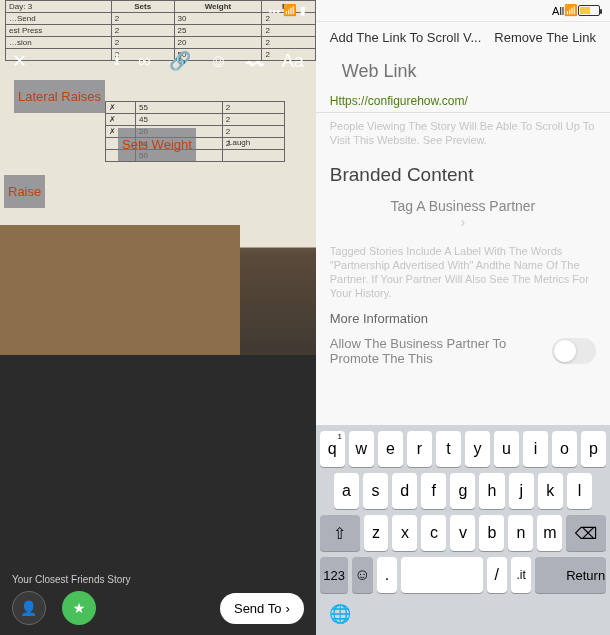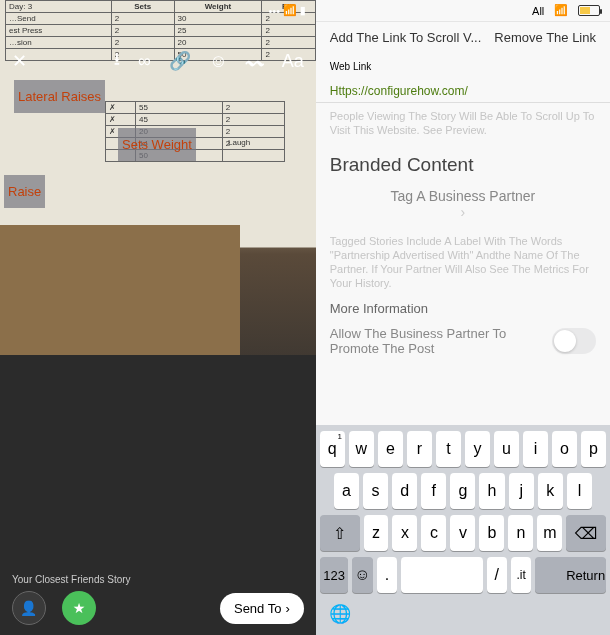--- a/index.html
+++ b/index.html
@@ -17,28 +17,28 @@
 .story-bottom { position: absolute; bottom: 10px; left: 0; right: 0; display: flex; align-items: center; padding: 0 12px; gap: 16px; }
 .circle-btn { width: 34px; height: 34px; border-radius: 50%; display: flex; align-items: center; justify-content: center; font-size: 14px; }
 .avatar { background: #3a3a3a; border: 1px solid #666; }
 .star { background: #4ac05a; color: #fff; }
 .send-btn { background: #fff; color: #000; border-radius: 20px; padding: 8px 14px; font-size: 13px; display: flex; align-items: center; gap: 4px; margin-left: auto; }
 .caption { position: absolute; bottom: 50px; left: 12px; color: #ccc; font-size: 10px; }
 .table-overlay { position: absolute; top: 0; left: 5px; right: 0; font-size: 8px; color: #333; }
 .table-overlay table { border-collapse: collapse; width: 100%; }
 .table-overlay td, .table-overlay th { border: 1px solid #666; padding: 1px 3px; background: rgba(232,228,216,0.3); }
 .right-panel { width: 300px; height: 100%; background: #f8f8f8; display: flex; flex-direction: column; position: relative; }
-.r-status { display: flex; justify-content: flex-end; align-items: center; padding: 4px 10px; font-size: 11px; gap: 10px; }
+.r-status { display: flex; justify-content: flex-end; align-items: center; padding: 4px 10px; font-size: 11px; gap: 0; }
 .battery { width: 22px; height: 11px; border: 1px solid #333; border-radius: 2px; position: relative; }
 .battery::after { content: ''; position: absolute; right: -3px; top: 3px; width: 2px; height: 5px; background: #333; border-radius: 1px; }
 .battery-fill { position: absolute; left: 1px; top: 1px; bottom: 1px; width: 50%; background: #f7c948; }
 .r-nav { display: flex; justify-content: space-between; padding: 10px 14px; font-size: 14px; color: #555; }
 .r-nav-center { text-align: center; color: #333; }
 .link-row { display: flex; justify-content: space-between; font-size: 13px; color: #333; padding: 8px 14px; border-top: 1px solid #e5e5e5; }
-.web-link-label { font-size: 10px; color: #000000; padding: 8px 14px; }
+.web-link-label { font-size: 18px; color: #737373; padding: 8px 26px; }
 .url-input { font-size: 12px; color: #4d7c0f; padding: 4px 14px; border-bottom: 1px solid #ddd; }
 .helper { font-size: 11px; color: #c5c5c5; padding: 6px 14px; line-height: 1.3; }
 .branded-header { font-size: 19px; color: #444; padding: 10px 14px 4px; }
 .tag-row { display: flex; justify-content: space-between; align-items: center; padding: 8px 14px; font-size: 14px; color: #888; flex-direction: column; }
 .chev { color: #ccc; }
 .more-info { font-size: 13px; color: #666; padding: 4px 14px; }
 .toggle-row { display: flex; justify-content: space-between; align-items: center; padding: 6px 14px; }
 .toggle-row span { font-size: 13px; color: #888; max-width: 200px; }
 .toggle { width: 44px; height: 26px; background: #e9e9ea; border-radius: 13px; position: relative; }
 .toggle::after { content: ''; position: absolute; left: 2px; top: 2px; width: 22px; height: 22px; background: #fff; border-radius: 50%; box-shadow: 0 1px 3px rgba(0,0,0,0.2); }
@@ -184,21 +184,21 @@
   <div class="helper">People Viewing The Story Will Be Able To Scroll Up To Visit This Website. See Preview.</div>
 
   <div class="branded-header">Branded Content</div>
   <div class="tag-row">
     <span>Tag A Business Partner</span>
     <span class="chev">›</span>
   </div>
   <div class="helper">Tagged Stories Include A Label With The Words "Partnership Advertised With" Andthe Name Of The Partner. If Your Partner Will Also See The Metrics For Your History.</div>
   <div class="more-info">More Information</div>
   <div class="toggle-row">
-    <span>Allow The Business Partner To Promote The Post</span>
+    <span>Allow The Business Partner To Promote The This</span>
     <div class="toggle"></div>
   </div>
 
   <div class="keyboard">
     <div class="k-row" id="krow1">
         <div class="key">q<sup>1</sup></div>
         <div class="key">w</div>
         <div class="key">e</div>
         <div class="key">r</div>
         <div class="key">t</div>

